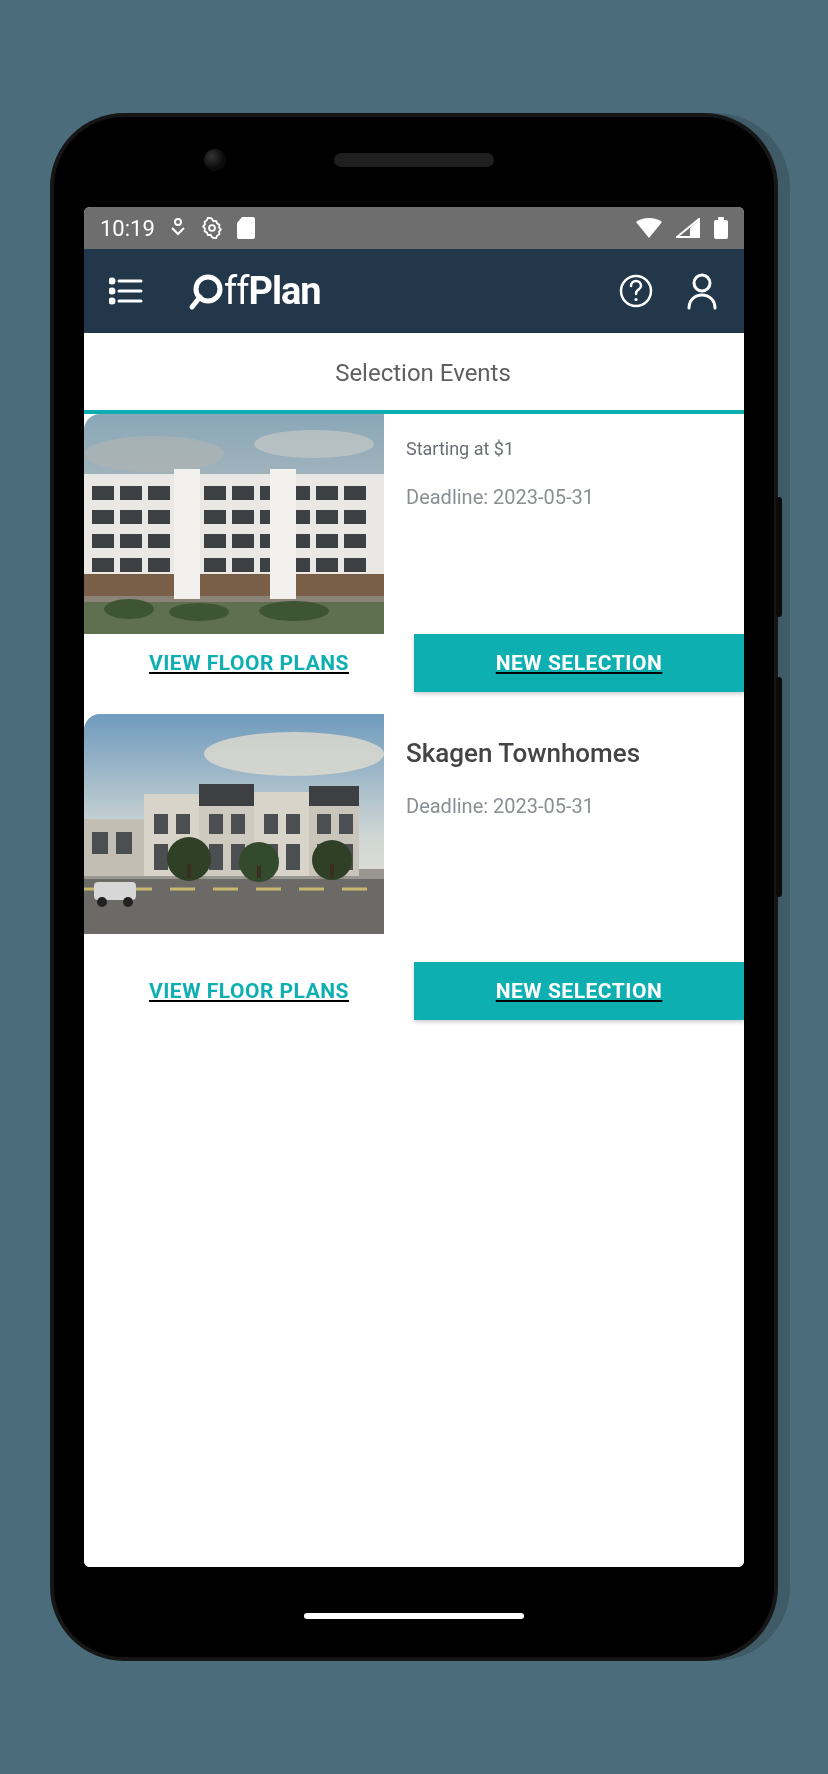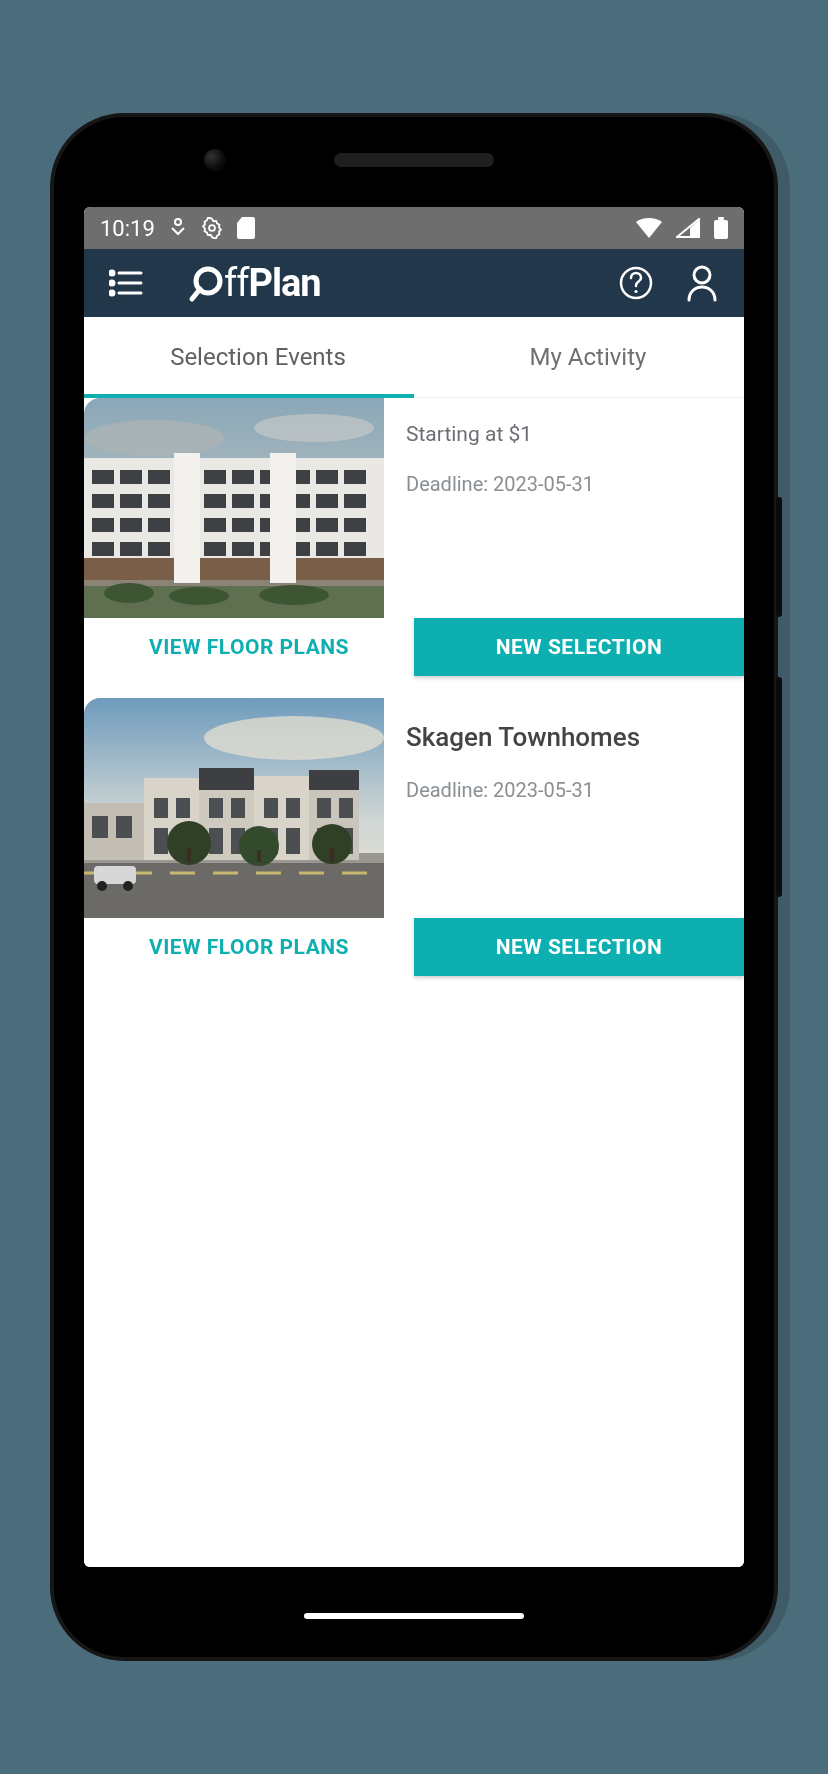--- a/index.html
+++ b/index.html
@@ -50,50 +50,50 @@
 
   .status-bar{
     height:42px;background:#6e6e6e;color:#fff;
     display:flex;align-items:center;justify-content:space-between;
     padding:0 16px;font-size:22px;
   }
   .status-left,.status-right{display:flex;align-items:center;gap:14px;}
   .status-icon{display:inline-flex;}
 
   .app-bar{
-    height:68px;background:var(--navy);color:#fff;
+    height:84px;background:var(--navy);color:#fff;
     display:flex;align-items:center;padding:0 18px;gap:18px;
   }
   .app-bar .title{flex:0 0 auto;margin-left:20px;}
   .spacer{flex:1;}
   .icon-btn{display:inline-flex;align-items:center;justify-content:center;
             width:48px;height:48px;cursor:pointer;}
 
   .tabs{display:flex;height:80px;border-bottom:1px solid #eee;}
   .tab{flex:1;display:flex;align-items:center;justify-content:center;
        font-size:24px;color:#707070;cursor:pointer;position:relative;padding-left:18px;}
   .tab.active{color:#606060;}
   .tab.active::after{content:"";position:absolute;bottom:-1px;left:0;right:0;height:4px;background:var(--teal);}
 
   .content{flex:1;overflow:auto;background:#fff;}
   .card{display:flex;flex-direction:column;}
   .card-top{display:flex;height:220px;}
   .thumb{width:300px;height:220px;border-top-left-radius:16px;overflow:hidden;flex:none;position:relative;}
   .thumb svg{width:100%;height:100%;display:block;}
   .info{flex:1;padding:24px 22px 10px;display:flex;flex-direction:column;gap:26px;}
   .p-title{font-size:26px;color:#444;font-weight:500;}
-  .p-line{font-size:21px;color:#6b6f74;}
+  .p-line{font-size:18px;color:#6b6f74;}
   .p-dead{font-size:20px;color:#8a8f94;}
-  .card-actions{display:flex;height:58px;}
+  .card-actions{display:flex;height:58px;text-decoration:underline;}
   .link-btn{flex:1;display:flex;align-items:center;justify-content:center;
     color:var(--teal);font-weight:700;font-size:21px;letter-spacing:.5px;cursor:pointer;}
   .solid-btn{flex:1;display:flex;align-items:center;justify-content:center;
     background:var(--teal);color:#fff;font-weight:700;font-size:21px;letter-spacing:.5px;cursor:pointer;
     box-shadow:0 2px 4px rgba(0,0,0,.2);}
-  .card + .card{margin-top:22px;}
+  .card + .card{margin-top:22px;gap:28px;}
 
   .logo-text{font-size:38px;font-weight:700;letter-spacing:-1px;display:flex;align-items:center;}
 </style>
 </head>
 <body>
 
 <div class="phone">
   <div class="side-btn a"></div>
   <div class="side-btn b"></div>
   <div class="speaker"></div>
@@ -175,23 +175,20 @@
         <svg width="34" height="38" viewBox="0 0 34 38" fill="none" stroke="#fff" stroke-width="3" stroke-linecap="round">
           <circle cx="17" cy="11" r="8"></circle>
           <path d="M4 36c0-8 6-13 13-13s13 5 13 13"></path>
         </svg>
       </span>
     </div>
 
     <div class="tabs">
       <div class="tab active">
         <span>Selection Events</span>
-      </div>
-      <div class="tab">
-        <span>My Activity</span>
       </div>
     </div>
 
     <div class="content">
 
       <div class="card">
         <div class="card-top">
           <div class="thumb">
             <svg viewBox="0 0 300 220" preserveAspectRatio="xMidYMid slice">
               <defs>

